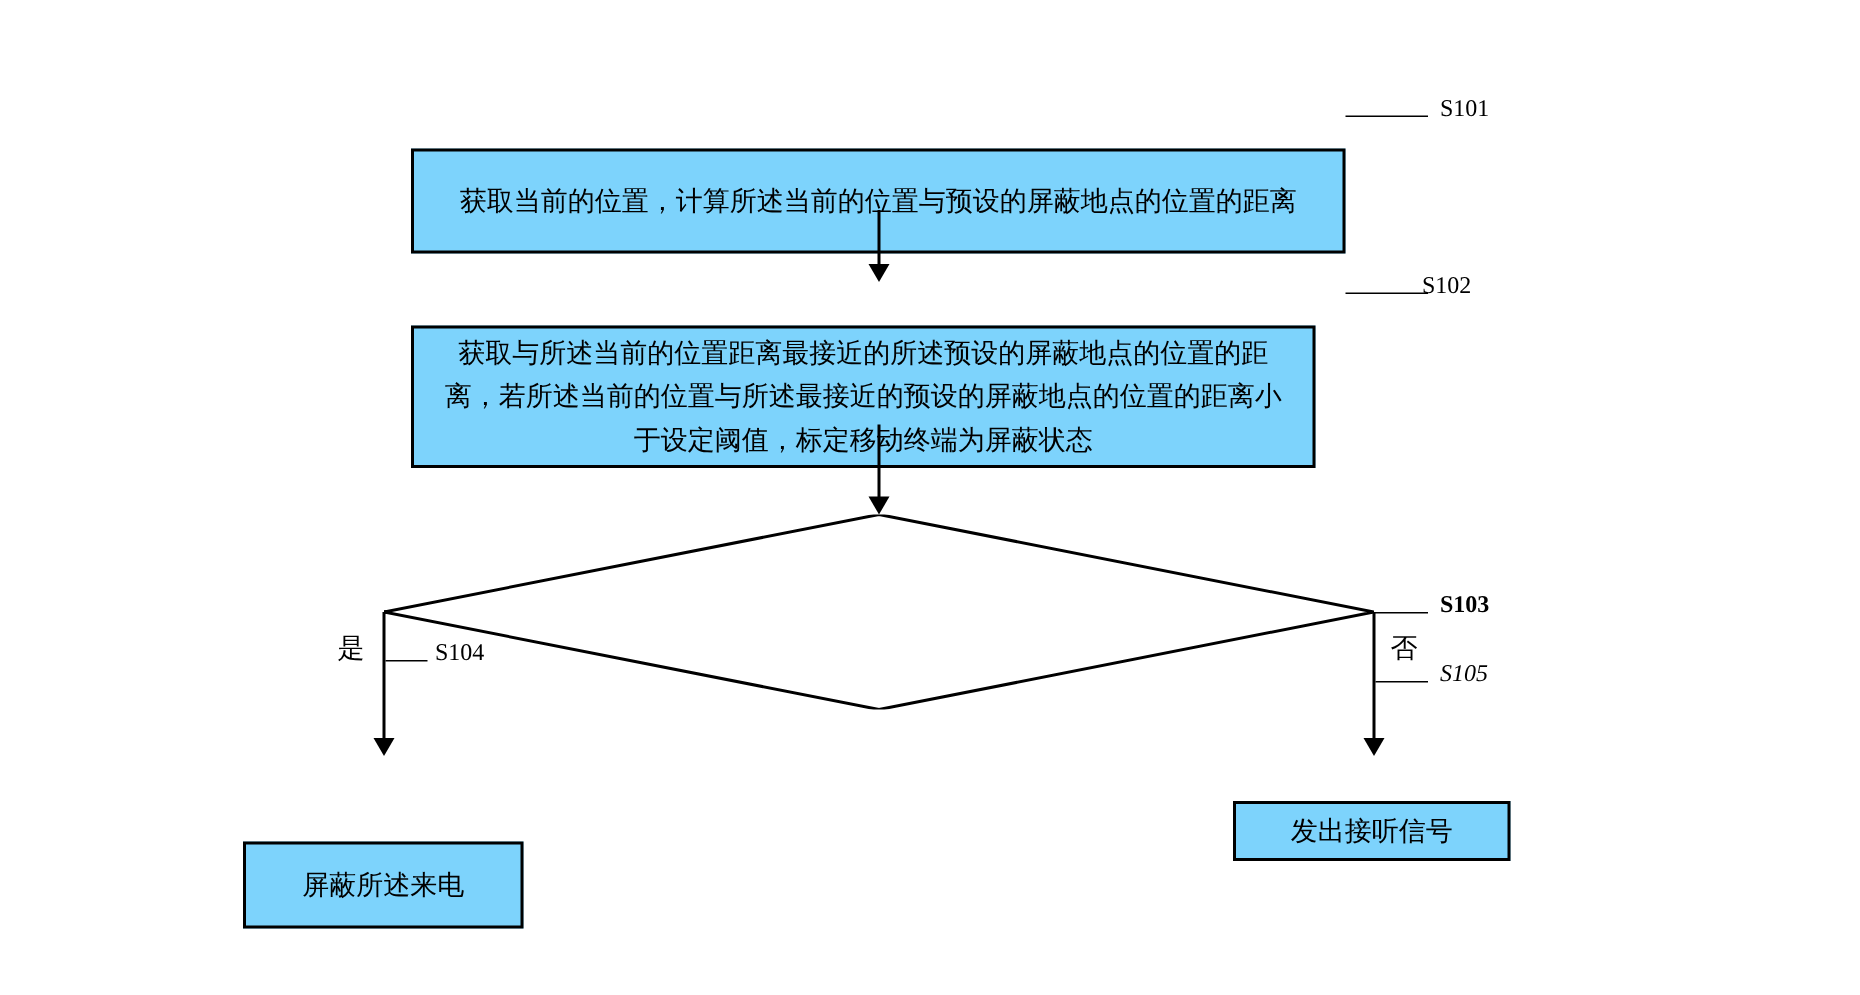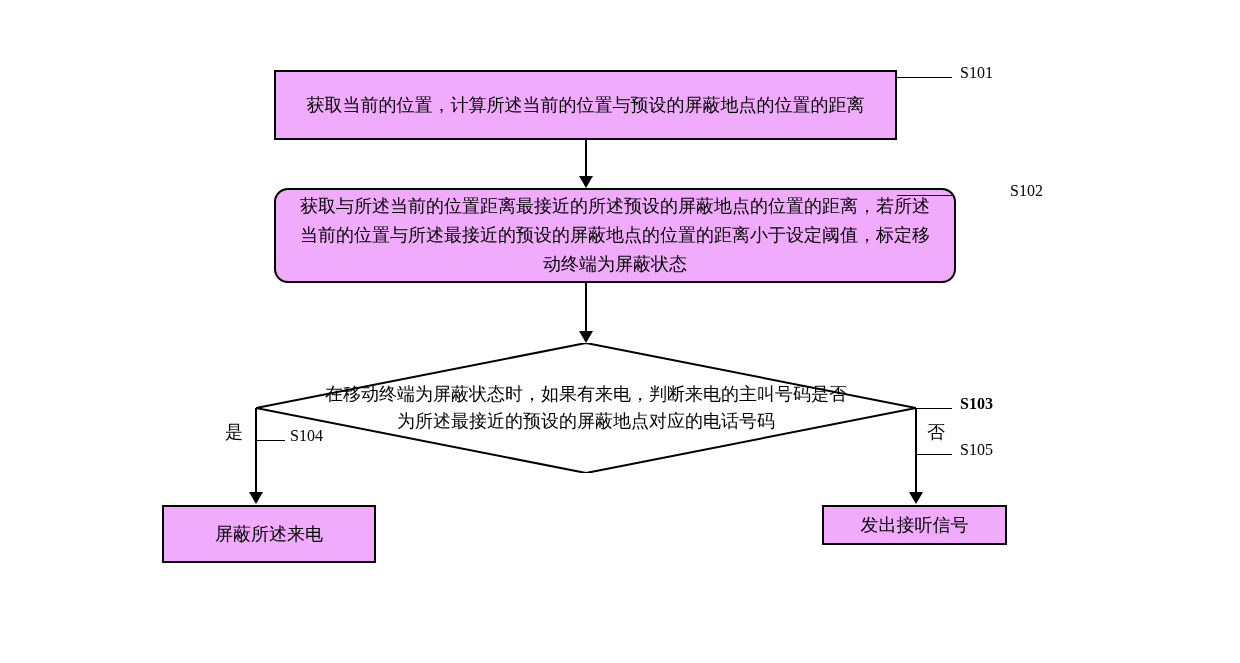--- a/index.html
+++ b/index.html
@@ -6,28 +6,29 @@
     body {
       width: 1240px;
       height: 663px;
       background: white;
       font-family: "SimSun", "宋体", serif;
       position: relative;
     }
     .box {
       position: absolute;
       border: 2px solid black;
-      background: #f0abfc;
+      background: #7dd3fc;
       display: flex;
       align-items: center;
       justify-content: center;
       text-align: center;
       padding: 8px 16px;
       font-size: 18px;
       line-height: 1.6;
+      margin-top: 29px;
     }
     .diamond-container {
       position: absolute;
     }
     .diamond-shape {
       position: absolute;
       top: 0;
       left: 0;
       width: 100%;
       height: 100%;
@@ -73,55 +74,54 @@
 
 <div class="box" style="left: 274px; top: 70px; width: 623px; height: 70px;">
   <span>获取当前的位置，计算所述当前的位置与预设的屏蔽地点的位置的距离</span>
 </div>
 <div class="connector-line" style="left: 897px; top: 77px; width: 55px;"></div>
 <div class="label" style="left: 960px; top: 64px;">S101</div>
 
 <div class="arrow-line" style="left: 585px; top: 140px; width: 2px; height: 38px;"></div>
 <div class="arrow-head" style="left: 579px; top: 176px;"></div>
 
-<div class="box" style="left: 274px; top: 188px; width: 682px; height: 95px; border-radius: 14px;">
+<div class="box" style="left: 274px; top: 188px; width: 603px; height: 95px;">
   <span>获取与所述当前的位置距离最接近的所述预设的屏蔽地点的位置的距离，若所述当前的位置与所述最接近的预设的屏蔽地点的位置的距离小于设定阈值，标定移动终端为屏蔽状态</span>
 </div>
 <div class="connector-line" style="left: 897px; top: 195px; width: 55px;"></div>
-<div class="label" style="left: 1010px; top: 182px;">S102</div>
+<div class="label" style="left: 948px; top: 182px;">S102</div>
 
 <div class="arrow-line" style="left: 585px; top: 283px; width: 2px; height: 50px;"></div>
 <div class="arrow-head" style="left: 579px; top: 331px;"></div>
 
 <div class="diamond-container" style="left: 256px; top: 343px; width: 660px; height: 130px;">
   <svg class="diamond-shape" viewBox="0 0 660 130" preserveAspectRatio="none">
     <polygon points="330,0 660,65 330,130 0,65" fill="white" stroke="black" stroke-width="2"></polygon>
   </svg>
-  <div class="diamond-text">在移动终端为屏蔽状态时，如果有来电，判断来电的主叫号码是否为所述最接近的预设的屏蔽地点对应的电话号码</div>
 </div>
 <div class="connector-line" style="left: 916px; top: 408px; width: 36px;"></div>
 <div class="label" style="left: 960px; top: 395px; font-weight: bold;">S103</div>
 
 <div class="arrow-line" style="left: 256px; top: 407px; width: 2px; height: 2px; transform: none;"></div>
 
 <div class="arrow-line" style="left: 256px; top: 407px; width: 2px; height: 2px;"></div>
 
 <div class="arrow-line" style="left: 255px; top: 408px; width: 2px; height: 86px;"></div>
 <div class="arrow-head" style="left: 249px; top: 492px;"></div>
 <div class="cn-label" style="left: 225px; top: 420px;">是</div>
 
 <div class="arrow-line" style="left: 915px; top: 408px; width: 2px; height: 86px;"></div>
 <div class="arrow-head" style="left: 909px; top: 492px;"></div>
 <div class="cn-label" style="left: 927px; top: 420px;">否</div>
 
 <div class="label" style="left: 290px; top: 427px;">S104</div>
 <div class="connector-line" style="left: 257px; top: 440px; width: 28px;"></div>
 
-<div class="label" style="left: 960px; top: 441px;">S105</div>
+<div class="label" style="left: 960px; top: 441px; font-style: italic;">S105</div>
 <div class="connector-line" style="left: 917px; top: 454px; width: 35px;"></div>
 
-<div class="box" style="left: 162px; top: 505px; width: 214px; height: 58px;">
+<div class="box" style="left: 162px; top: 532px; width: 187px; height: 58px;">
   <span>屏蔽所述来电</span>
 </div>
 
 <div class="box" style="left: 822px; top: 505px; width: 185px; height: 40px;">
   <span>发出接听信号</span>
 </div>
 
 </body></html>

